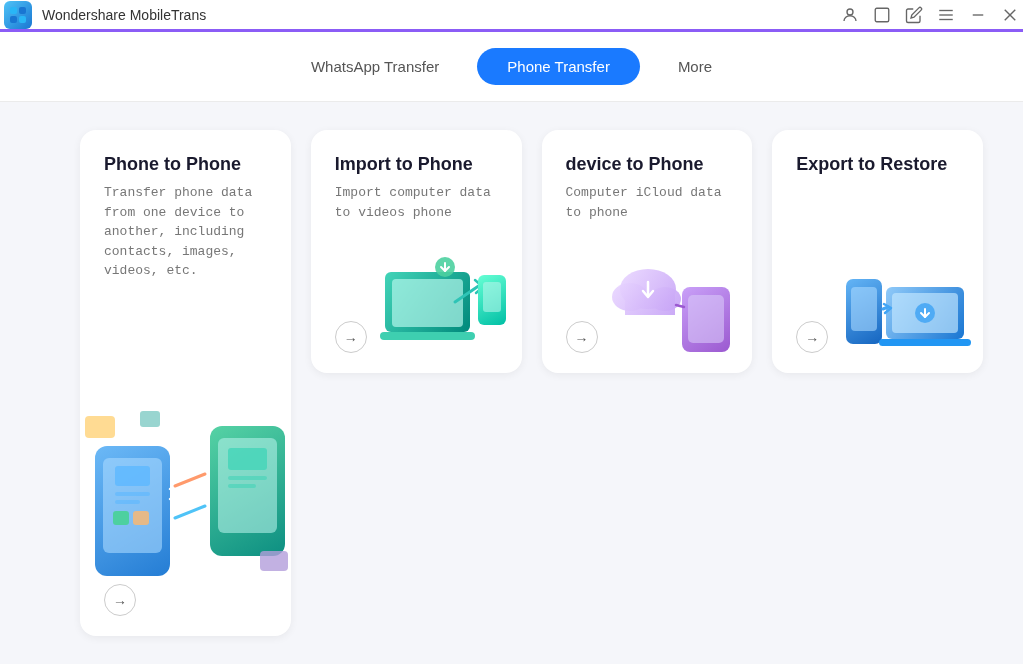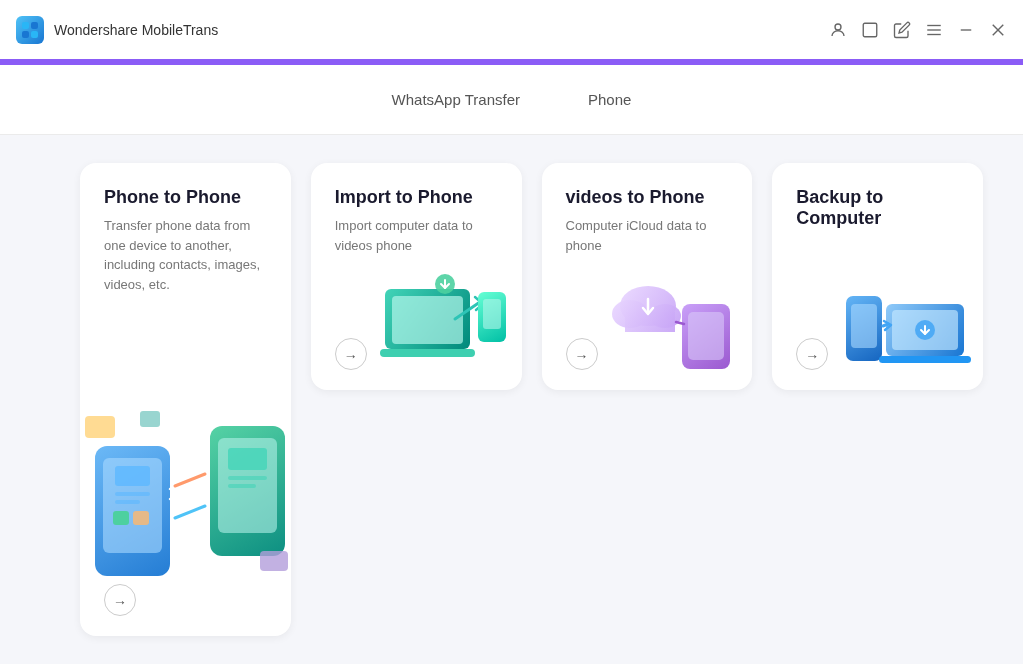--- a/index.html
+++ b/index.html
@@ -9,26 +9,26 @@
       width: 1023px;
       height: 664px;
       overflow: hidden;
       display: flex;
       flex-direction: column;
     }
 
     
     .title-bar {
       background: #ffffff;
-      height: 65px;
+      height: 32px;
       display: flex;
       align-items: center;
       justify-content: space-between;
-      padding: 0 16px;
-      border-bottom: 6px solid #8b5cf6;
+      padding: 0 4px;
+      border-bottom: 3px solid #8b5cf6;
       flex-shrink: 0;
     }
     .title-bar-left {
       display: flex;
       align-items: center;
       gap: 10px;
     }
     .app-icon {
       width: 28px;
       height: 28px;
@@ -122,20 +122,21 @@
       font-size: 18px;
       font-weight: 700;
       color: #1a1a2e;
       margin-bottom: 8px;
     }
     .card-desc {
       font-size: 13px;
       color: #777;
       line-height: 1.5;
       max-width: 200px;
+      font-family: Liberation Mono, monospace;
     }
     .card-arrow {
       position: absolute;
       bottom: 20px;
       left: 24px;
       width: 32px;
       height: 32px;
       border-radius: 50%;
       border: 1.5px solid #ccc;
       display: flex;
@@ -210,21 +211,22 @@
       <svg width="18" height="18" viewBox="0 0 24 24" fill="none" stroke="#666" stroke-width="1.8">
         <line x1="5" y1="5" x2="19" y2="19"></line>
           <line x1="19" y1="5" x2="5" y2="19"></line>
       </svg>
     </span>
   </div>
 </div>
 
 <div class="nav-bar">
   <button class="nav-tab">WhatsApp Transfer</button>
-  <button class="nav-tab">Phone</button>
+  <button class="nav-tab active">Phone Transfer</button>
+  <button class="nav-tab">More</button>
 </div>
 
 <div class="main-content">
   <div class="cards-grid">
 
     <div class="card card-large">
       <div class="card-title">Phone to Phone</div>
       <div class="card-desc">Transfer phone data from one device to another, including contacts, images, videos, etc.</div>
 
       <div class="phone2phone-illustration">
@@ -296,21 +298,21 @@
               <stop offset="0%" stop-color="#66ffd4"></stop>
               <stop offset="100%" stop-color="#00bfa5"></stop>
             </linearGradient>
           </defs>
         </svg>
       </div>
       <div class="card-arrow">→</div>
     </div>
 
     <div class="card">
-      <div class="card-title">videos to Phone</div>
+      <div class="card-title">device to Phone</div>
       <div class="card-desc">Computer iCloud data to phone</div>
       <div class="illus-icloud">
         <svg width="130" height="110" viewBox="0 0 130 110" fill="none">
 
           <rect x="72" y="40" width="48" height="65" rx="8" fill="url(#iphoneGrad)"></rect>
           <rect x="78" y="48" width="36" height="48" rx="5" fill="#d8c8f8" opacity="0.6"></rect>
 
           <ellipse cx="38" cy="42" rx="28" ry="20" fill="url(#cloudGrad)" opacity="0.92"></ellipse>
           <ellipse cx="20" cy="50" rx="18" ry="14" fill="url(#cloudGrad)" opacity="0.92"></ellipse>
           <ellipse cx="55" cy="52" rx="16" ry="12" fill="url(#cloudGrad)" opacity="0.92"></ellipse>
@@ -329,21 +331,21 @@
               <stop offset="0%" stop-color="#e8d5ff"></stop>
               <stop offset="100%" stop-color="#c39ef5"></stop>
             </linearGradient>
           </defs>
         </svg>
       </div>
       <div class="card-arrow">→</div>
     </div>
 
     <div class="card">
-      <div class="card-title">Backup to Computer</div>
+      <div class="card-title">Export to Restore</div>
       <div class="illus-export">
         <svg width="130" height="100" viewBox="0 0 130 100" fill="none">
 
           <rect x="5" y="22" width="36" height="65" rx="7" fill="url(#phoneBlueExp)"></rect>
           <rect x="10" y="30" width="26" height="44" rx="4" fill="#a8d8ff" opacity="0.6"></rect>
 
           <rect x="45" y="30" width="78" height="52" rx="6" fill="url(#laptopBlueExp)"></rect>
           <rect x="51" y="36" width="66" height="40" rx="4" fill="#c5e8ff" opacity="0.65"></rect>
           <rect x="38" y="82" width="92" height="7" rx="3.5" fill="#2196f3"></rect>
 

